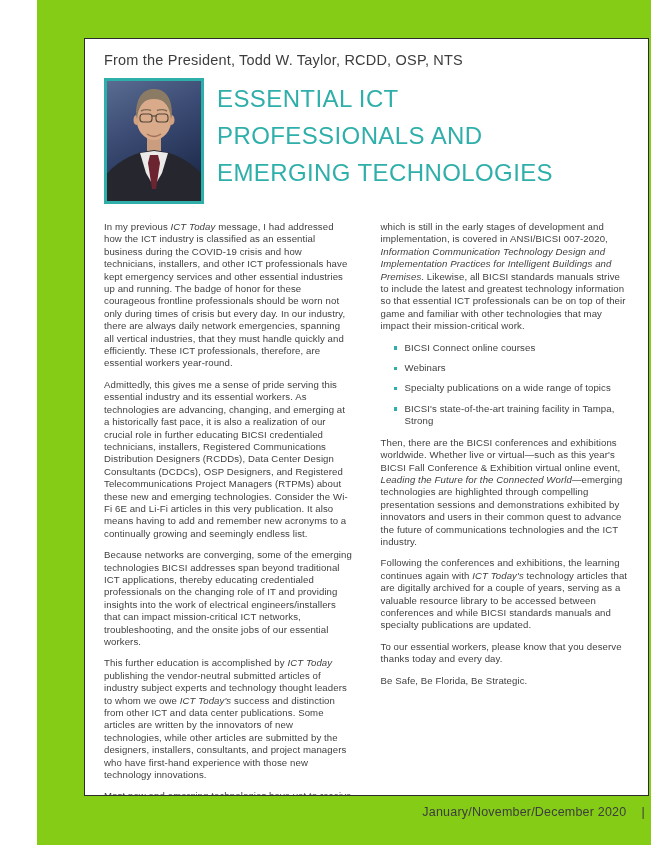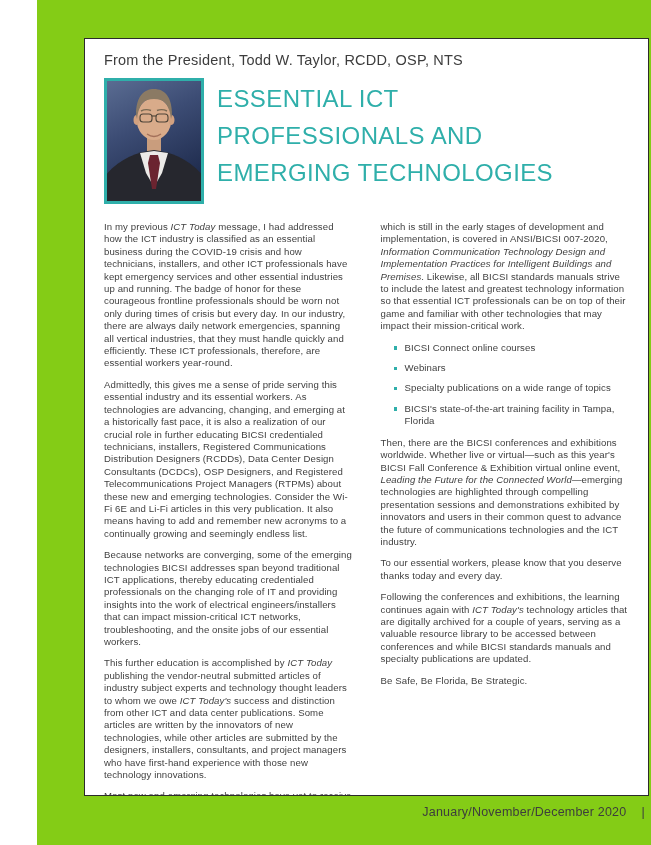--- a/index.html
+++ b/index.html
@@ -101,25 +101,25 @@
           <p class="body-p">Because networks are converging, some of the emerging technologies BICSI addresses span beyond traditional ICT applications, thereby educating credentialed professionals on the changing role of IT and providing insights into the work of electrical engineers/installers that can impact mission-critical ICT networks, troubleshooting, and the onsite jobs of our essential workers.</p>
           <p class="body-p">This further education is accomplished by <em>ICT Today</em> publishing the vendor-neutral submitted articles of industry subject experts and technology thought leaders to whom we owe <em>ICT Today's</em> success and distinction from other ICT and data center publications. Some articles are written by the innovators of new technologies, while other articles are submitted by the designers, installers, consultants, and project managers who have first-hand experience with those new technology innovations.</p>
           <p class="body-p">Most new and emerging technologies have yet to receive established standards, but BICSI ensures that best practices are introduced in the meantime. For example, Li-Fi,</p>
         </div>
       <div class="col" id="col-right">
           <p class="body-p">which is still in the early stages of development and implementation, is covered in ANSI/BICSI 007-2020, <em>Information Communication Technology Design and Implementation Practices for Intelligent Buildings and Premises</em>. Likewise, all BICSI standards manuals strive to include the latest and greatest technology information so that essential ICT professionals can be on top of their game and familiar with other technologies that may impact their mission-critical work.</p>
           <ul class="bullets">
             <li>BICSI Connect online courses</li>
             <li>Webinars</li>
             <li>Specialty publications on a wide range of topics</li>
-            <li>BICSI's state-of-the-art training facility in Tampa, Florida</li>
+            <li>BICSI's state-of-the-art training facility in Tampa, Strong</li>
           </ul>
           <p class="body-p">Then, there are the BICSI conferences and exhibitions worldwide. Whether live or virtual—such as this year's BICSI Fall Conference &amp; Exhibition virtual online event, <em>Leading the Future for the Connected World</em>—emerging technologies are highlighted through compelling presentation sessions and demonstrations exhibited by innovators and users in their common quest to advance the future of communications technologies and the ICT industry.</p>
+          <p class="body-p">Following the conferences and exhibitions, the learning continues again with <em>ICT Today's</em> technology articles that are digitally archived for a couple of years, serving as a valuable resource library to be accessed between conferences and while BICSI standards manuals and specialty publications are updated.</p>
           <p class="body-p">To our essential workers, please know that you deserve thanks today and every day.</p>
-          <p class="body-p">Following the conferences and exhibitions, the learning continues again with <em>ICT Today's</em> technology articles that are digitally archived for a couple of years, serving as a valuable resource library to be accessed between conferences and while BICSI standards manuals and specialty publications are updated.</p>
           <p class="body-p">Be Safe, Be Florida, Be Strategic.</p>
 
 </div>
     </div>
 
   </div>
 
   <div class="footer">
     <span>January/November/December 2020</span><span class="sep">|</span><span>5</span>
   </div>

